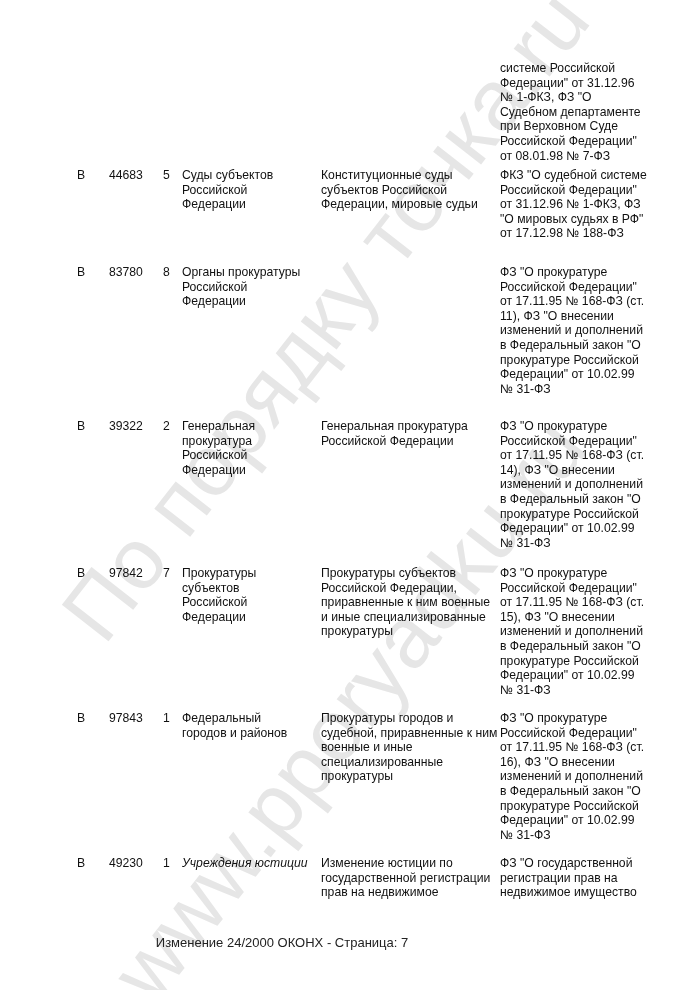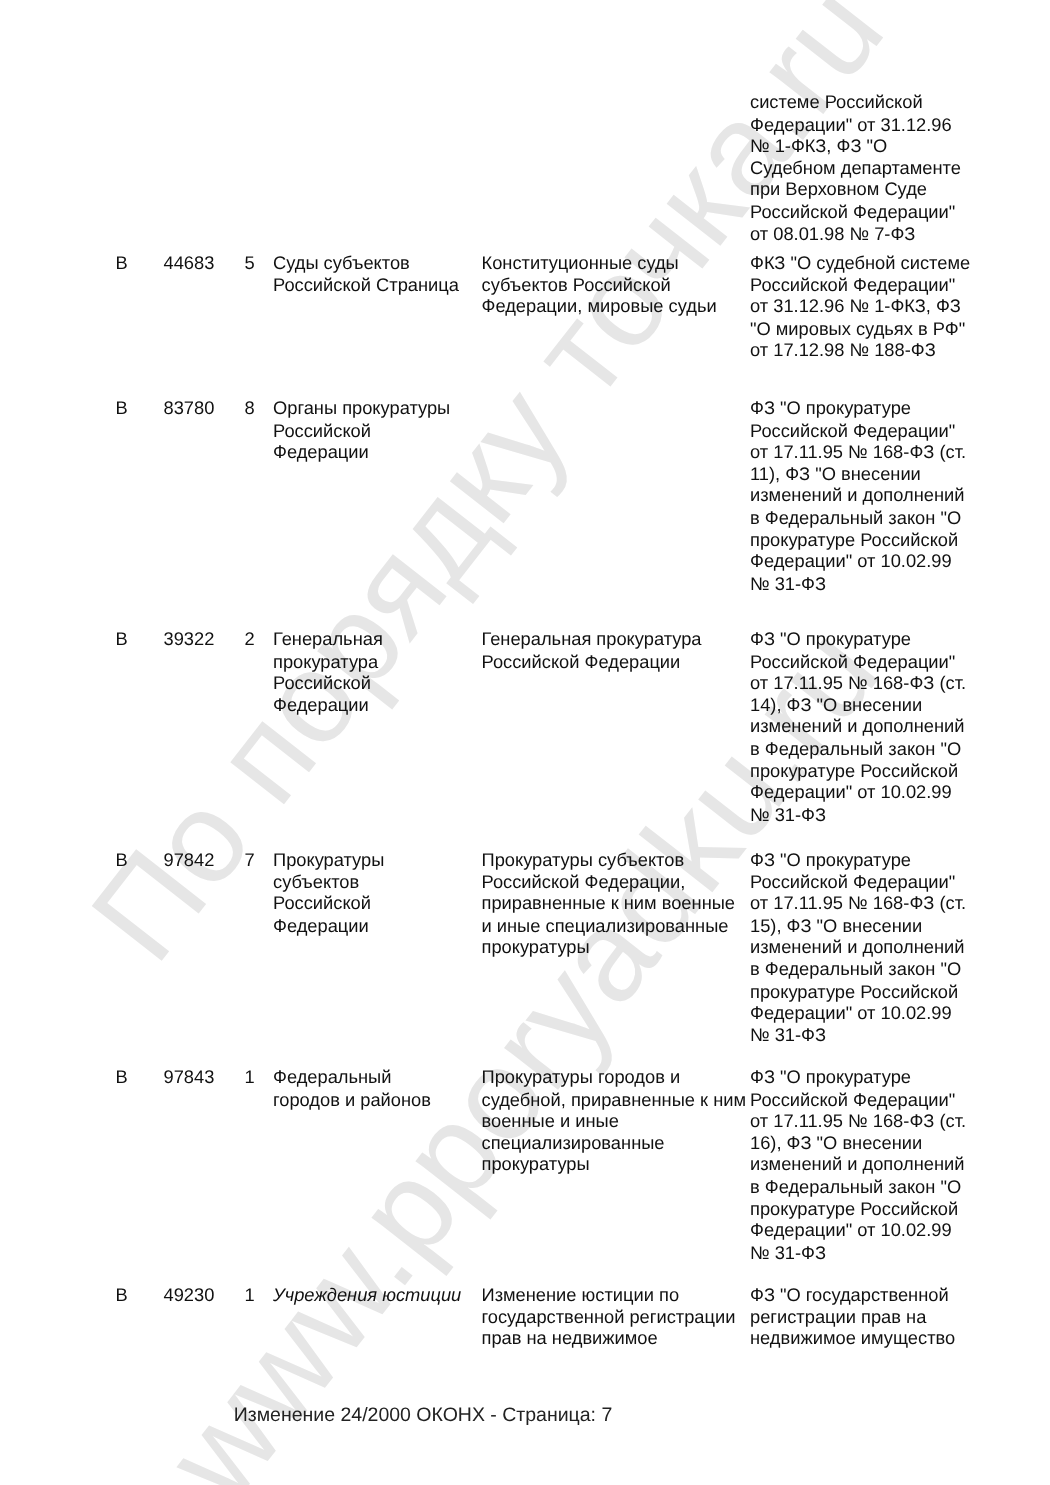--- a/index.html
+++ b/index.html
@@ -37,21 +37,21 @@
 <div class="rows">
 
   <div class="row" style="top:61px;">
     <div class="c c-law">системе Российской Федерации" от 31.12.96 № 1-ФКЗ, ФЗ "О Судебном департаменте при Верховном Суде Российской Федерации" от 08.01.98 № 7-ФЗ</div>
   </div>
 
   <div class="row" style="top:168px;">
     <div class="c c-sec">В</div>
     <div class="c c-code">44683</div>
     <div class="c c-cd">5</div>
-    <div class="c c-name">Суды субъектов Российской Страница</div>
+    <div class="c c-name">Суды субъектов Российской Федерации</div>
     <div class="c c-desc">Конституционные суды субъектов Российской Федерации, мировые судьи</div>
     <div class="c c-law">ФКЗ "О судебной системе Российской Федерации" от 31.12.96 № 1-ФКЗ, ФЗ "О мировых судьях в РФ" от 17.12.98 № 188-ФЗ</div>
   </div>
 
   <div class="row" style="top:265px;">
     <div class="c c-sec">В</div>
     <div class="c c-code">83780</div>
     <div class="c c-cd">8</div>
     <div class="c c-name">Органы прокуратуры Российской Федерации</div>
     <div class="c c-desc"></div>

